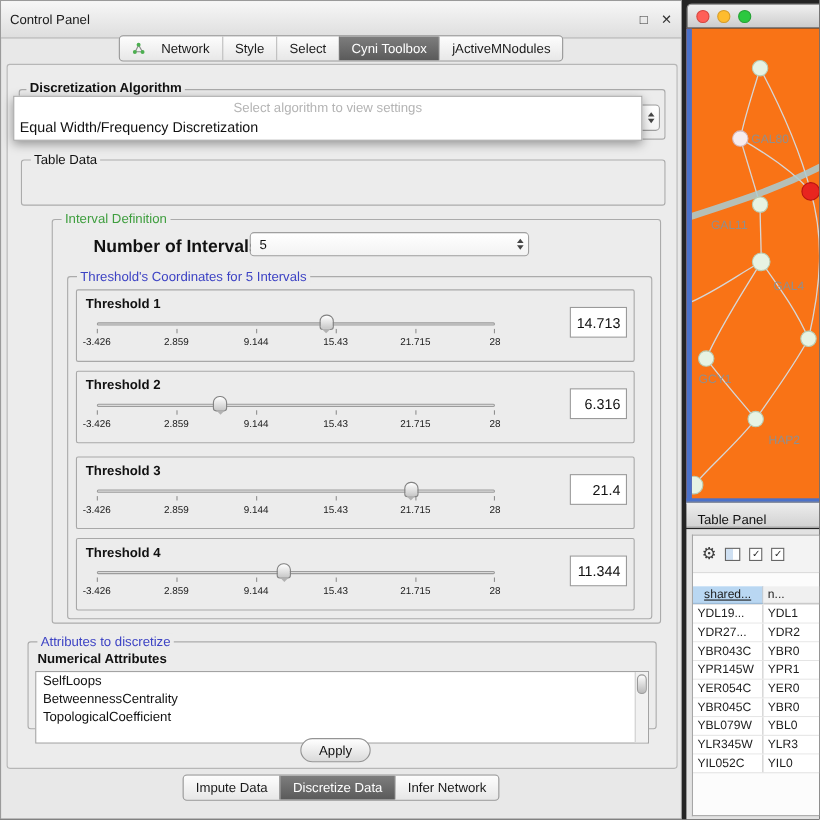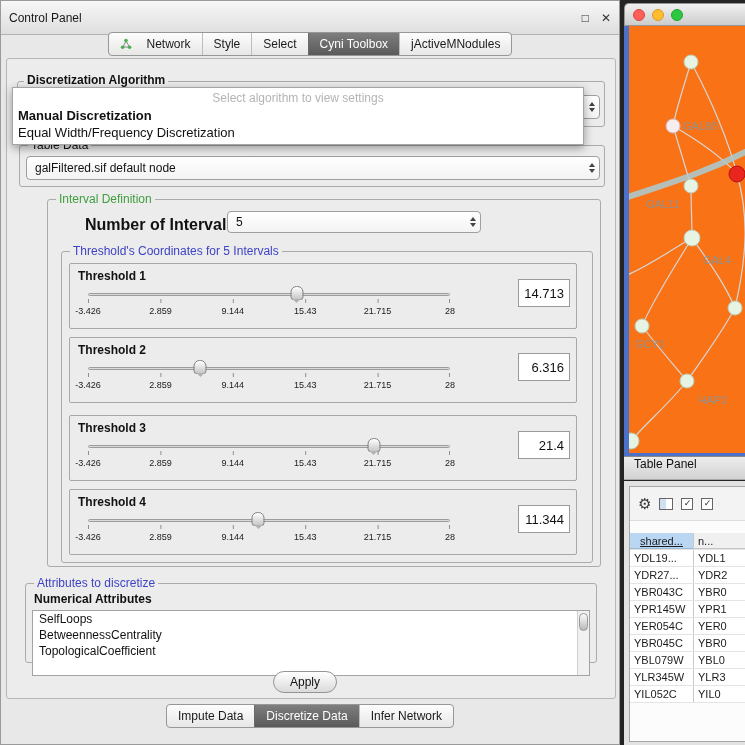--- a/index.html
+++ b/index.html
@@ -61,21 +61,21 @@
 
   
   .right-window { position:absolute; left:624px; top:3px; width:121px; height:742px; }
   .mac-titlebar { position:absolute; left:0; top:0; width:121px; height:23px; background:linear-gradient(#f1f1f1,#cccccc); border:1px solid #979797; border-right:none; border-radius:5px 0 0 0; display:flex; align-items:center; padding-left:8px; gap:7px; }
   .light { width:12px; height:12px; border-radius:50%; }
   .light.red    { background:#ff5f57; border:1px solid #d8453e; }
   .light.yellow { background:#febc2e; border:1px solid #d89c26; }
   .light.green  { background:#2bc840; border:1px solid #24a233; }
   .network-view { position:absolute; left:0; top:23px; width:121px; height:432px; background:#f97316; border-left:5px solid #4b71c9; border-bottom:5px solid #4b71c9; overflow:hidden; }
 
-  .table-panel-bar { position:absolute; left:624px; top:456px; width:121px; height:24px; background:linear-gradient(#ededed,#d2d2d2); border-top:1px solid #8a8a8a; border-bottom:1px solid #a9a9a9; font-size:12px; color:#111; display:flex; align-items:flex-start; padding-left:10px; }
+  .table-panel-bar { position:absolute; left:624px; top:456px; width:121px; height:24px; background:linear-gradient(#ededed,#d2d2d2); border-top:1px solid #8a8a8a; border-bottom:1px solid #a9a9a9; font-size:12px; color:#111; display:flex; align-items:flex-end; padding-left:10px; }
   .table-area { position:absolute; left:624px; top:481px; width:121px; height:264px; background:#e2e2e2; }
   .table-window { position:absolute; left:5px; top:5px; width:116px; height:256px; background:#fcfcfc; border:1px solid #a6a6a6; border-right:none; overflow:hidden; }
   .table-toolbar { height:34px; display:flex; align-items:center; gap:8px; padding-left:8px; background:#f3f3f3; border-bottom:1px solid #dcdcdc; }
   .gear { font-size:15px; color:#3a3a3a; line-height:1; }
   .col-icon { display:inline-block; width:14px; height:12px; border:1px solid #666; background:linear-gradient(90deg,#cfe0f2 50%,#ffffff 50%); }
   .cb { display:inline-flex; width:12px; height:12px; border:1px solid #666; background:#fff; align-items:center; justify-content:center; font-size:9px; color:#2a2a2a; line-height:1; }
   .tgrid { margin-top:12px; font-size:11px; color:#1c1c1c; }
   .trow { display:flex; height:17px; line-height:17px; border-bottom:1px solid #e4e4e4; background:#fff; }
   .trow .c1 { width:64px; padding-left:4px; border-right:1px solid #c9c9c9; overflow:hidden; white-space:nowrap; }
   .trow .c2 { flex:1; padding-left:4px; overflow:hidden; white-space:nowrap; }
@@ -133,33 +133,25 @@
         <div class="combo" style="left:6px; top:13px; width:576px; height:24px;">
           <span class="spin">
               <i class="u"></i>
               <i class="d"></i>
             </span>
         </div>
       </div>
 
       <div class="popup">
         <div class="ph">Select algorithm to view settings</div>
-        <div class="item bold">Manual Discretization</div>
         <div class="item">Equal Width/Frequency Discretization</div>
       </div>
 
       <div class="group" style="left:12px; top:86px; width:586px; height:42px;">
         <span class="gtitle dark" style="font-weight:normal;">Table Data</span>
-        <div class="combo" style="left:6px; top:10px; width:574px; height:24px;">
-          <span>galFiltered.sif default node</span>
-          <span class="spin">
-              <i class="u"></i>
-              <i class="d"></i>
-            </span>
-        </div>
       </div>
 
       <div class="group" style="left:40px; top:140px; width:554px; height:368px;">
         <span class="gtitle green">Interval Definition</span>
       </div>
 
       <span style="position:absolute; left:78px; top:157px; font-size:16px; font-weight:bold; color:#111;">Number of Intervals</span>
       <div class="combo" style="left:220px; top:152px; width:254px; height:22px;">
         <span>5</span>
         <span class="spin">

